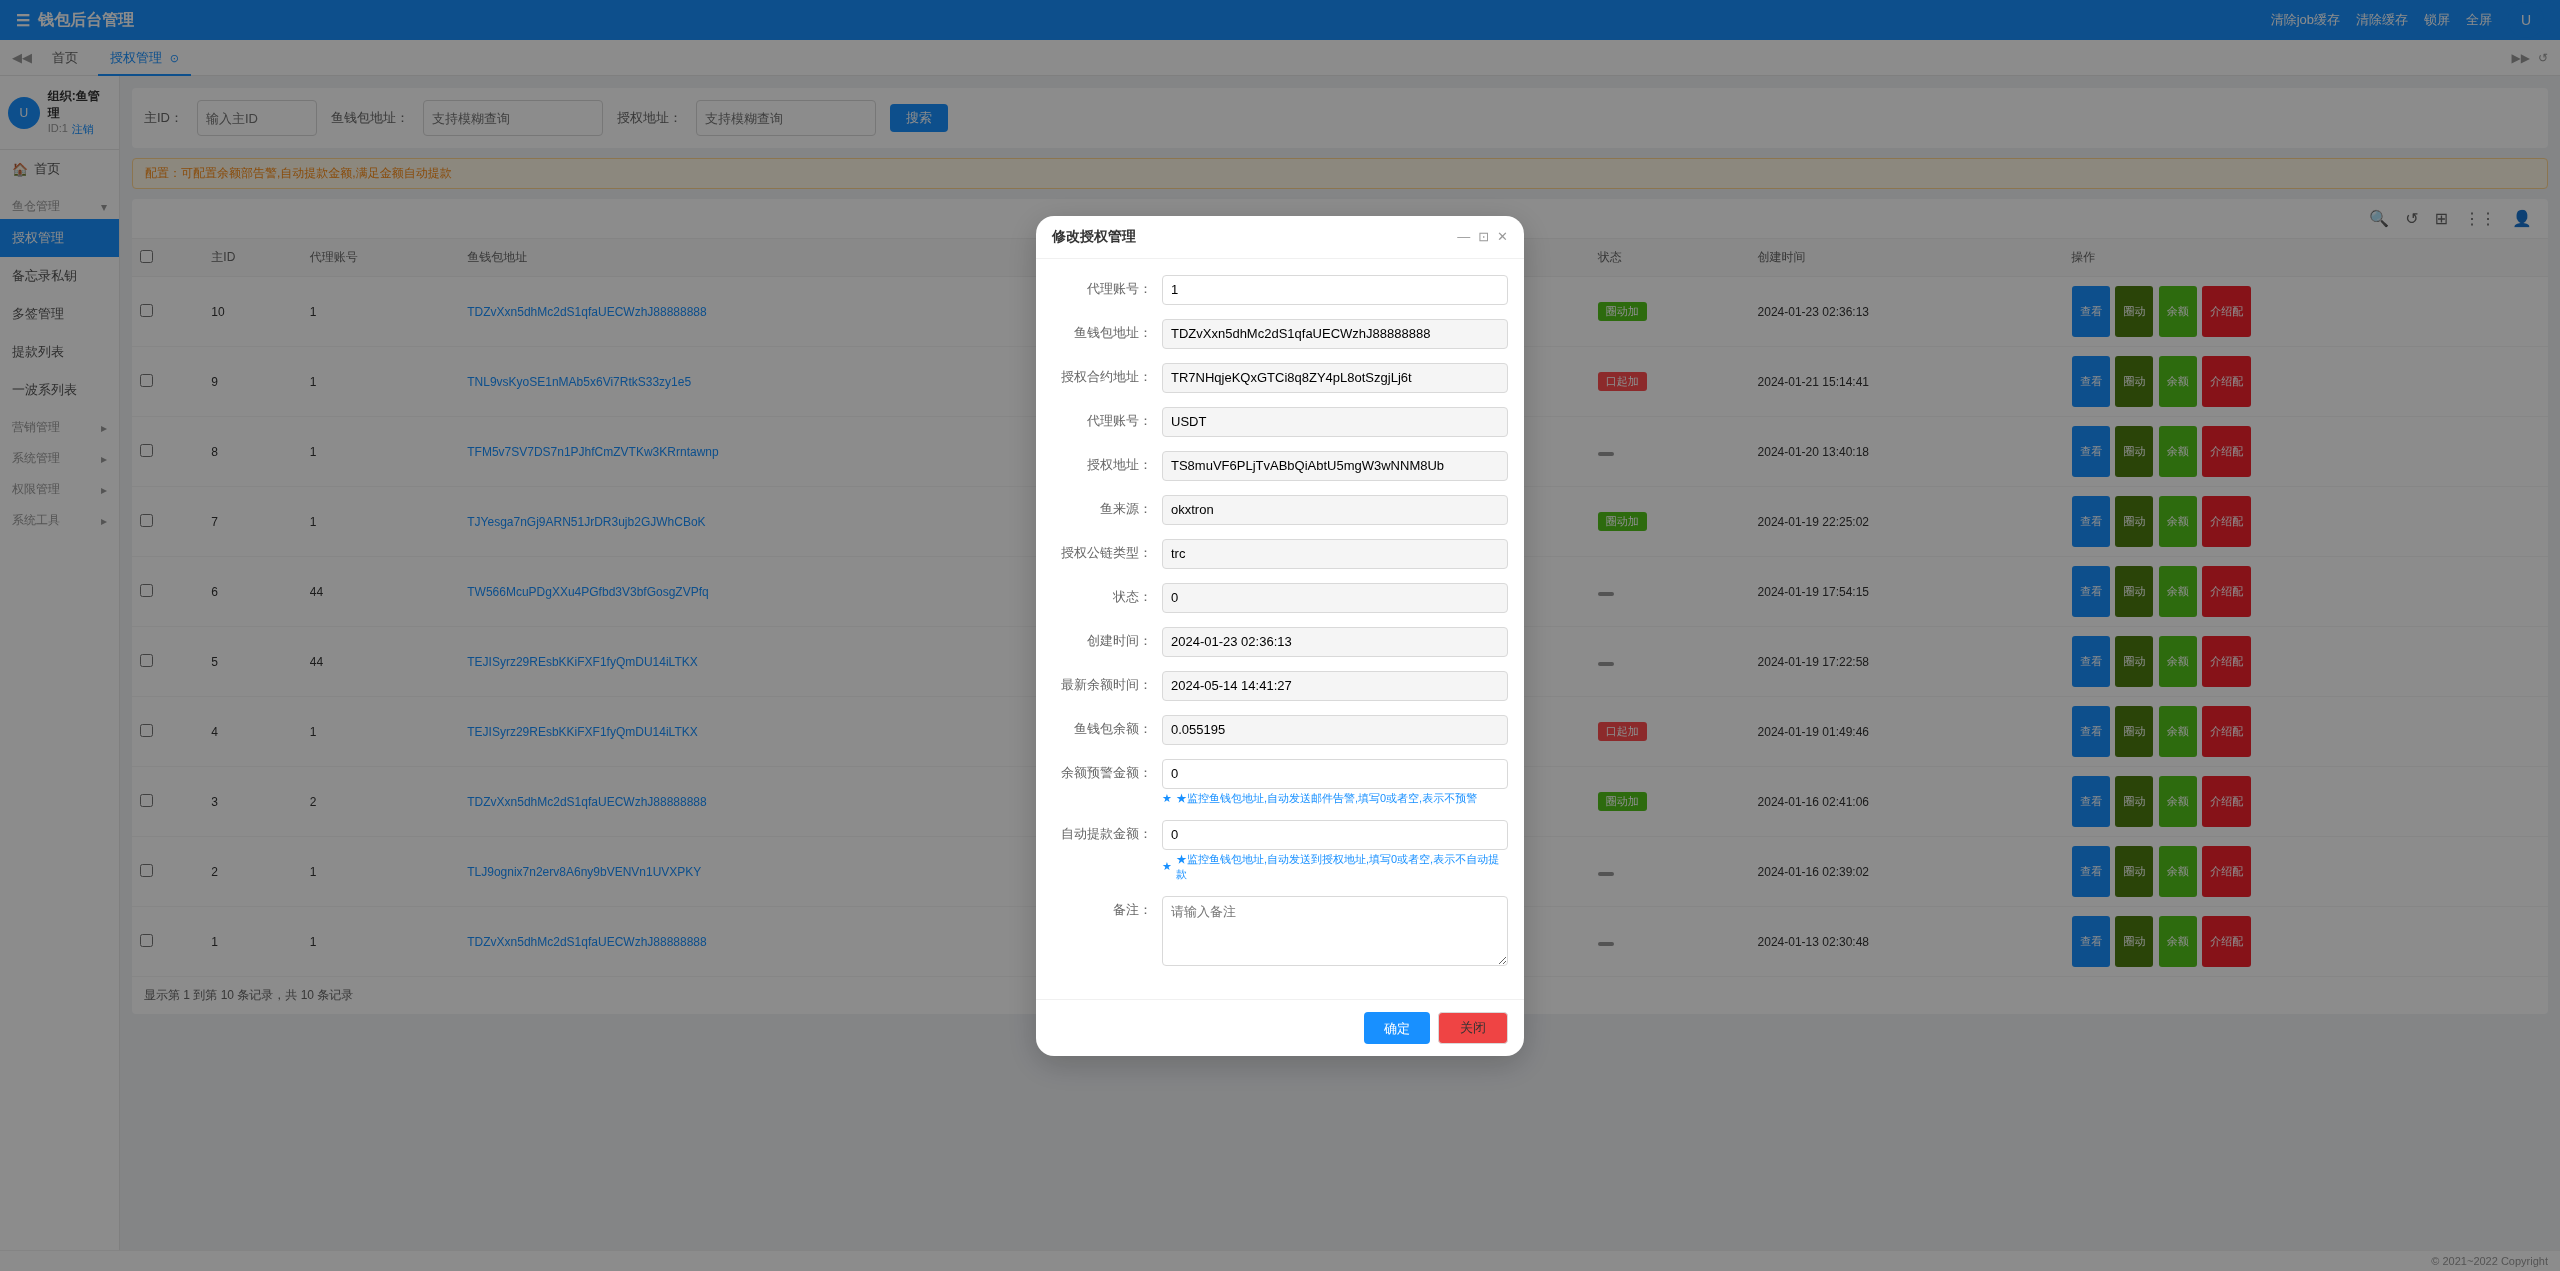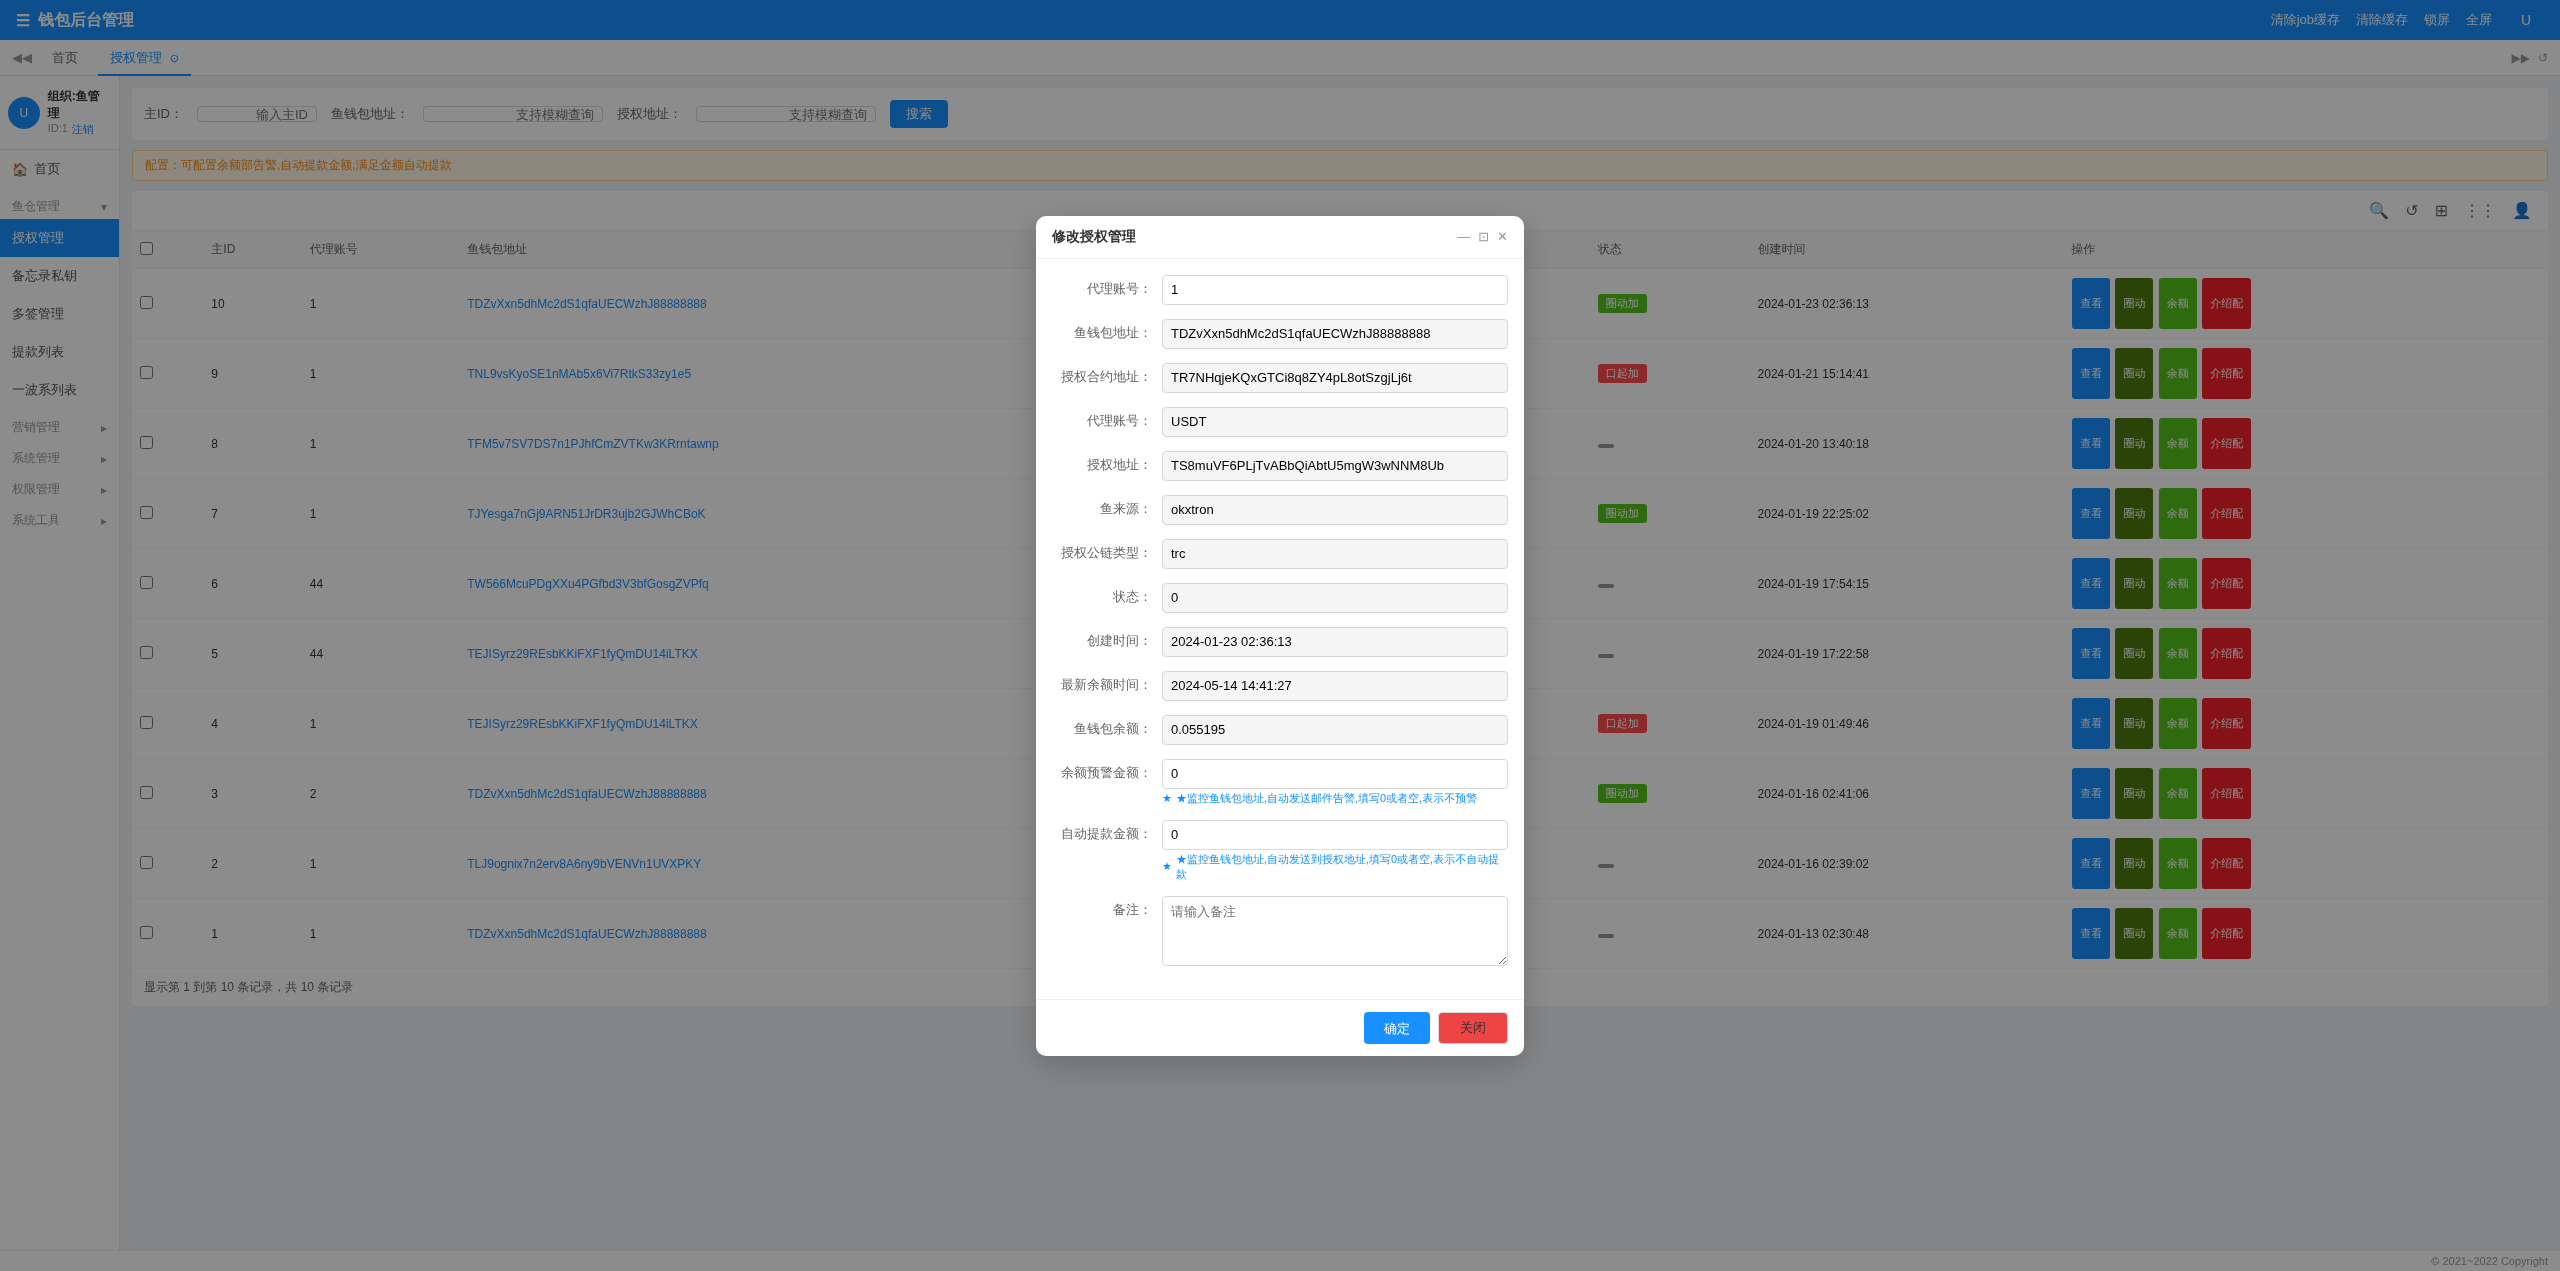--- a/index.html
+++ b/index.html
@@ -106,23 +106,22 @@
       align-items: center;
       gap: 14px;
       flex-wrap: wrap;
     }
     .filter-bar label { color: #666; font-size: 13px; }
     .filter-bar input {
       border: 1px solid #d9d9d9;
       border-radius: 4px;
       padding: 4px 8px;
       font-size: 13px;
-      height: 16px;
+      height: 36px;
       outline: none;
-      text-align: right;
     }
     .btn-search {
       background: #1890ff;
       color: #fff;
       border: none;
       border-radius: 4px;
       padding: 0 16px;
       height: 28px;
       cursor: pointer;
       font-size: 13px;
@@ -196,21 +195,21 @@
       background: rgba(0,0,0,0.45);
       z-index: 1000;
       display: flex;
       align-items: center;
       justify-content: center;
     }
 
     
     .modal {
       background: #fff;
-      border-radius: 10px;
+      border-radius: 18px;
       width: 488px;
       max-height: 90vh;
       overflow: hidden;
       display: flex;
       flex-direction: column;
       box-shadow: 0 8px 32px rgba(0,0,0,0.2);
     }
     .modal-header {
       display: flex;
       align-items: center;

